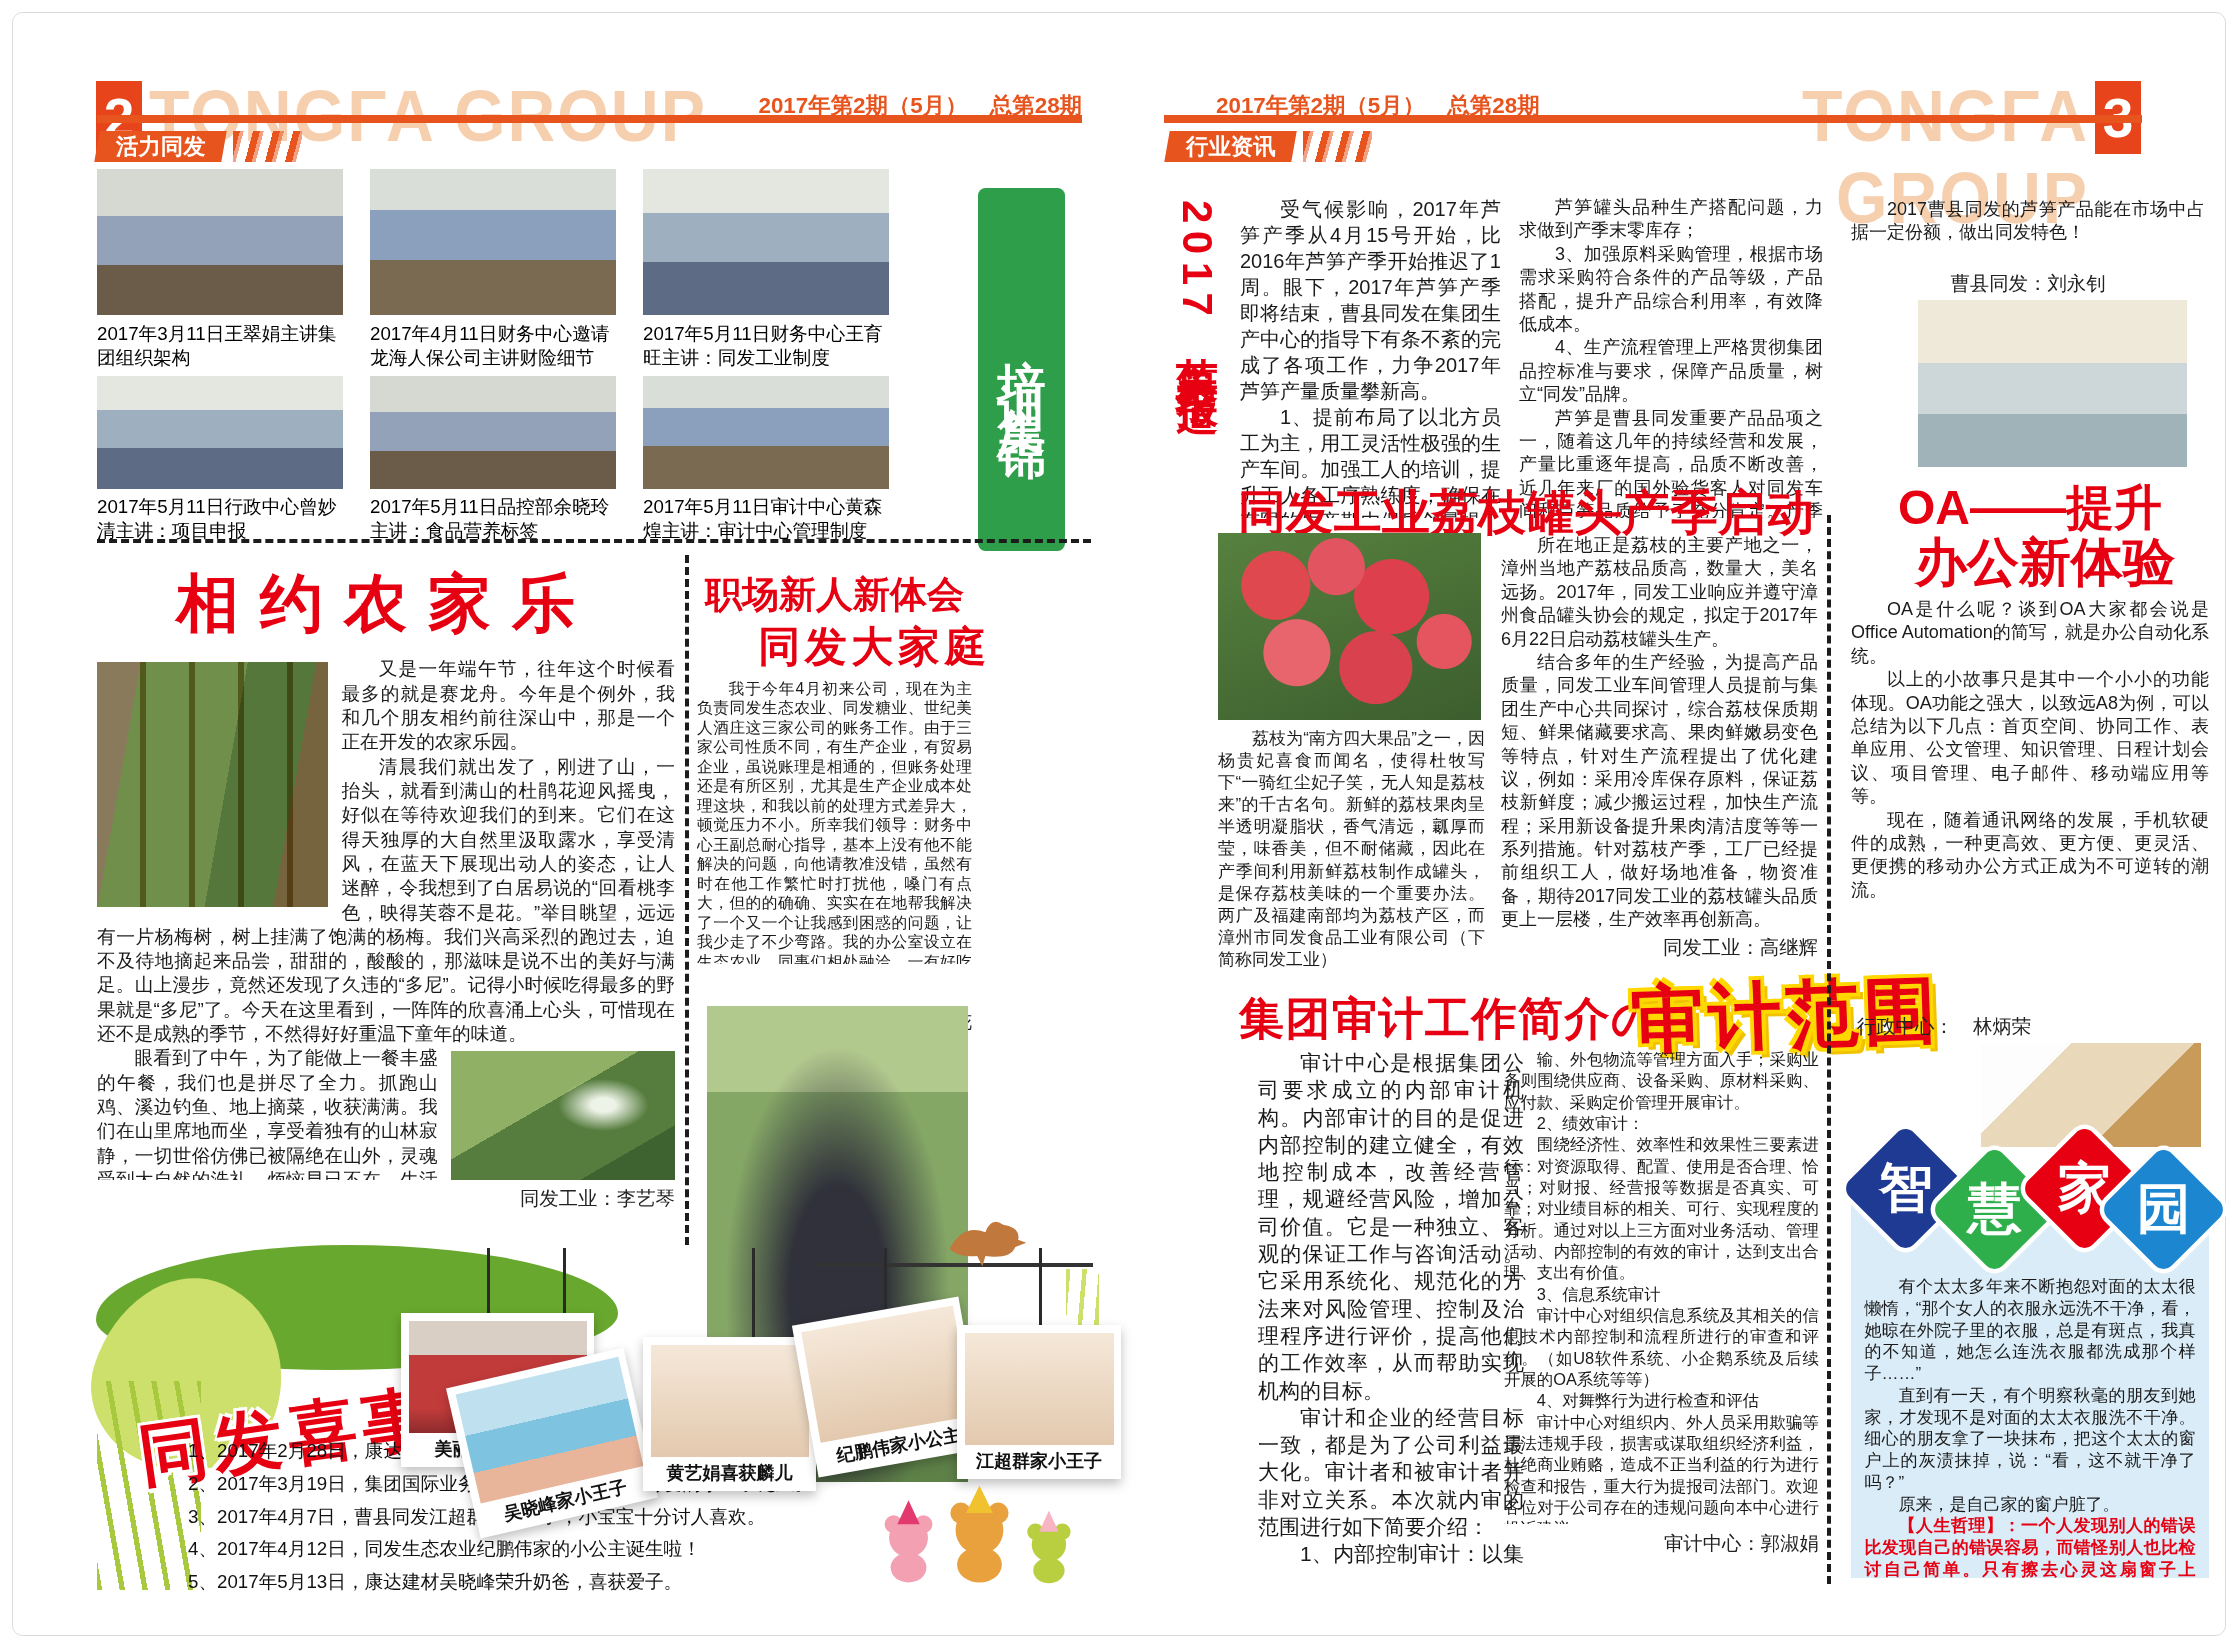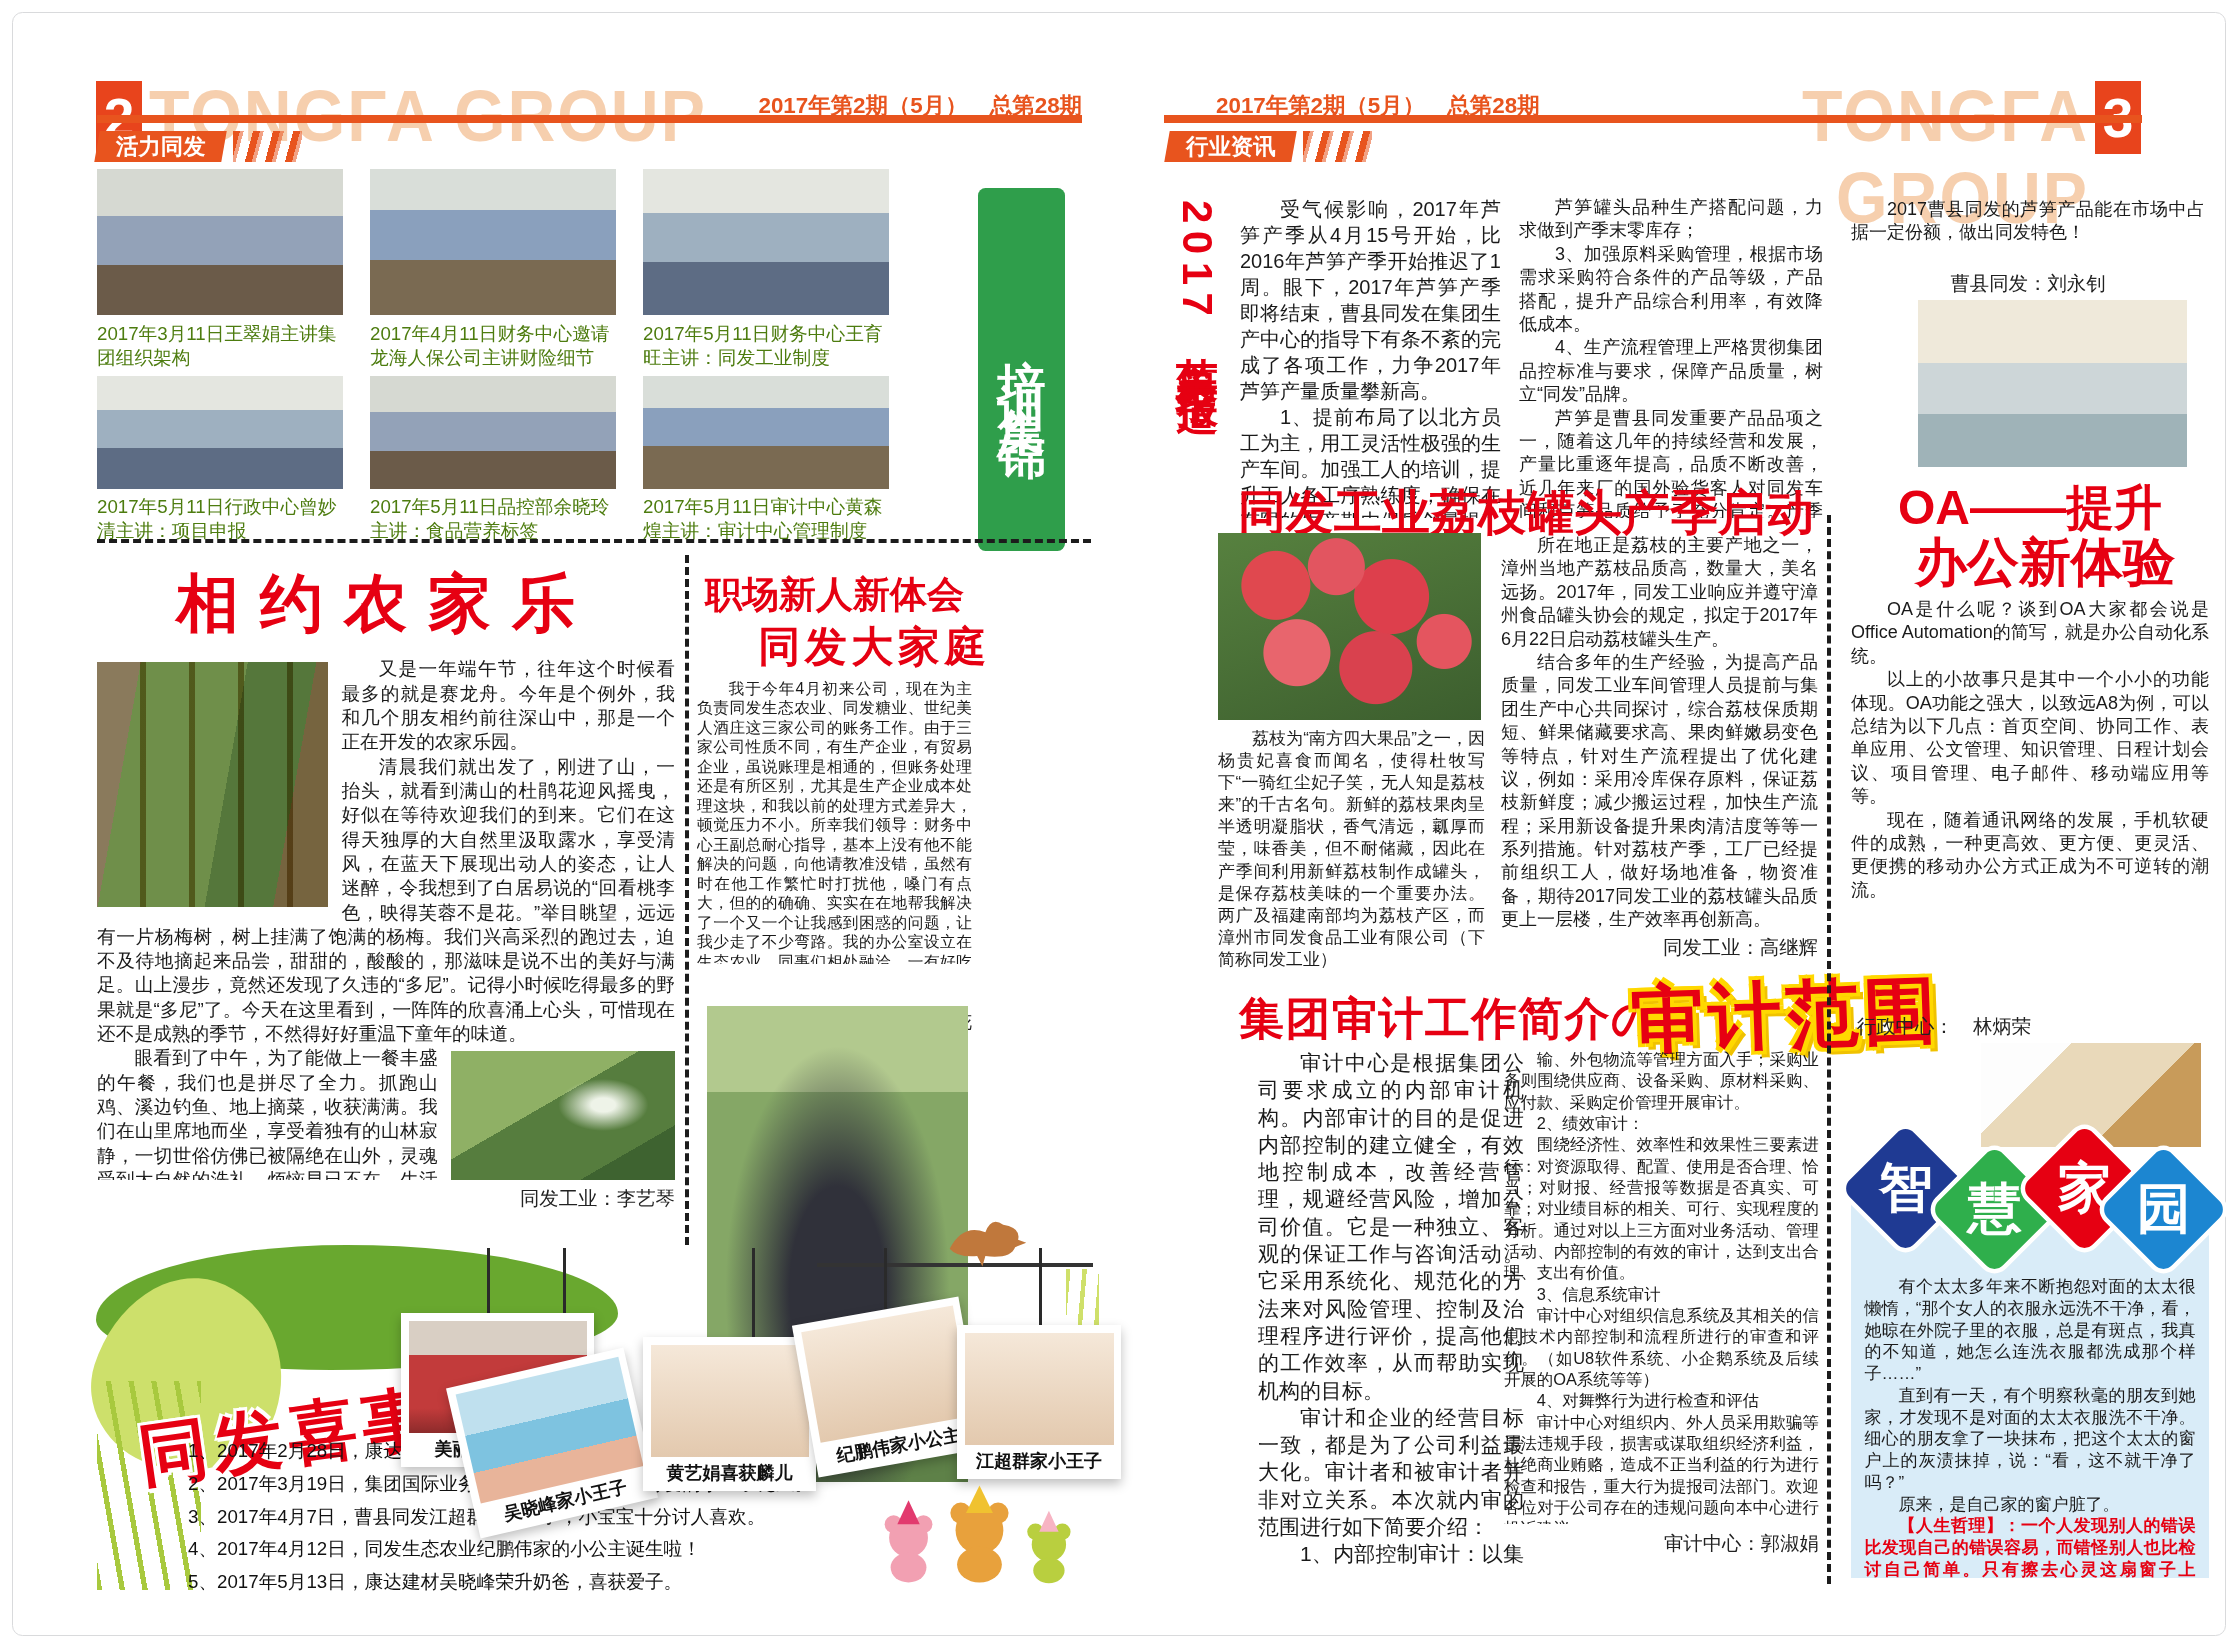--- a/index.html
+++ b/index.html
@@ -15,21 +15,21 @@
   .issue{font-weight:700;font-size:22.4px;color:#e8541e;}
   .rule{height:8.2px;background:#e8541e;}
   .tag{background:#e8541e;color:#fff;font-weight:800;font-size:22.4px;height:31px;
        display:flex;align-items:center;justify-content:center;transform:skewX(-10deg);}
   .tag span{transform:skewX(10deg);}
   .stripes{height:31px;background:repeating-linear-gradient(105deg,#e8541e 0 6.7px,rgba(232,84,30,.55) 6.7px 10.4px,transparent 10.4px 19.4px);}
   
   .photo{background:linear-gradient(180deg,#d6d9d2 0 32%,#93a2b8 32% 66%,#6b5b49 66% 100%);}
   .photo.p2{background:linear-gradient(180deg,#d9ded9 0 28%,#8aa0bd 28% 62%,#7a6a52 62% 100%);}
   .photo.p3{background:linear-gradient(180deg,#e4e6e0 0 30%,#9eb0c0 30% 64%,#5d6c84 64% 100%);}
-  .cap{font-size:18.7px;line-height:1.3;color:#4d7c0f;font-weight:500;}
+  .cap{font-size:18.7px;line-height:1.3;color:#000000;font-weight:500;}
   .train{background:#2f9e4b;border-radius:7.5px;color:#fff;font-weight:800;font-size:48px;
          writing-mode:vertical-rl;text-orientation:upright;letter-spacing:25px;
          display:flex;align-items:center;justify-content:center;}
   .hdash{border-top:4.5px dashed #1c1c1c;height:0;}
   .vdash{border-left:4.5px dashed #1c1c1c;width:0;}
   
   .rtitle{color:#e60012;font-weight:900;}
   .bt{font-size:18.7px;line-height:1.3;text-align:justify;overflow:hidden;}
   .bt p{margin:0;text-indent:2em;}
   .byline{font-size:19.4px;color:#222;}

